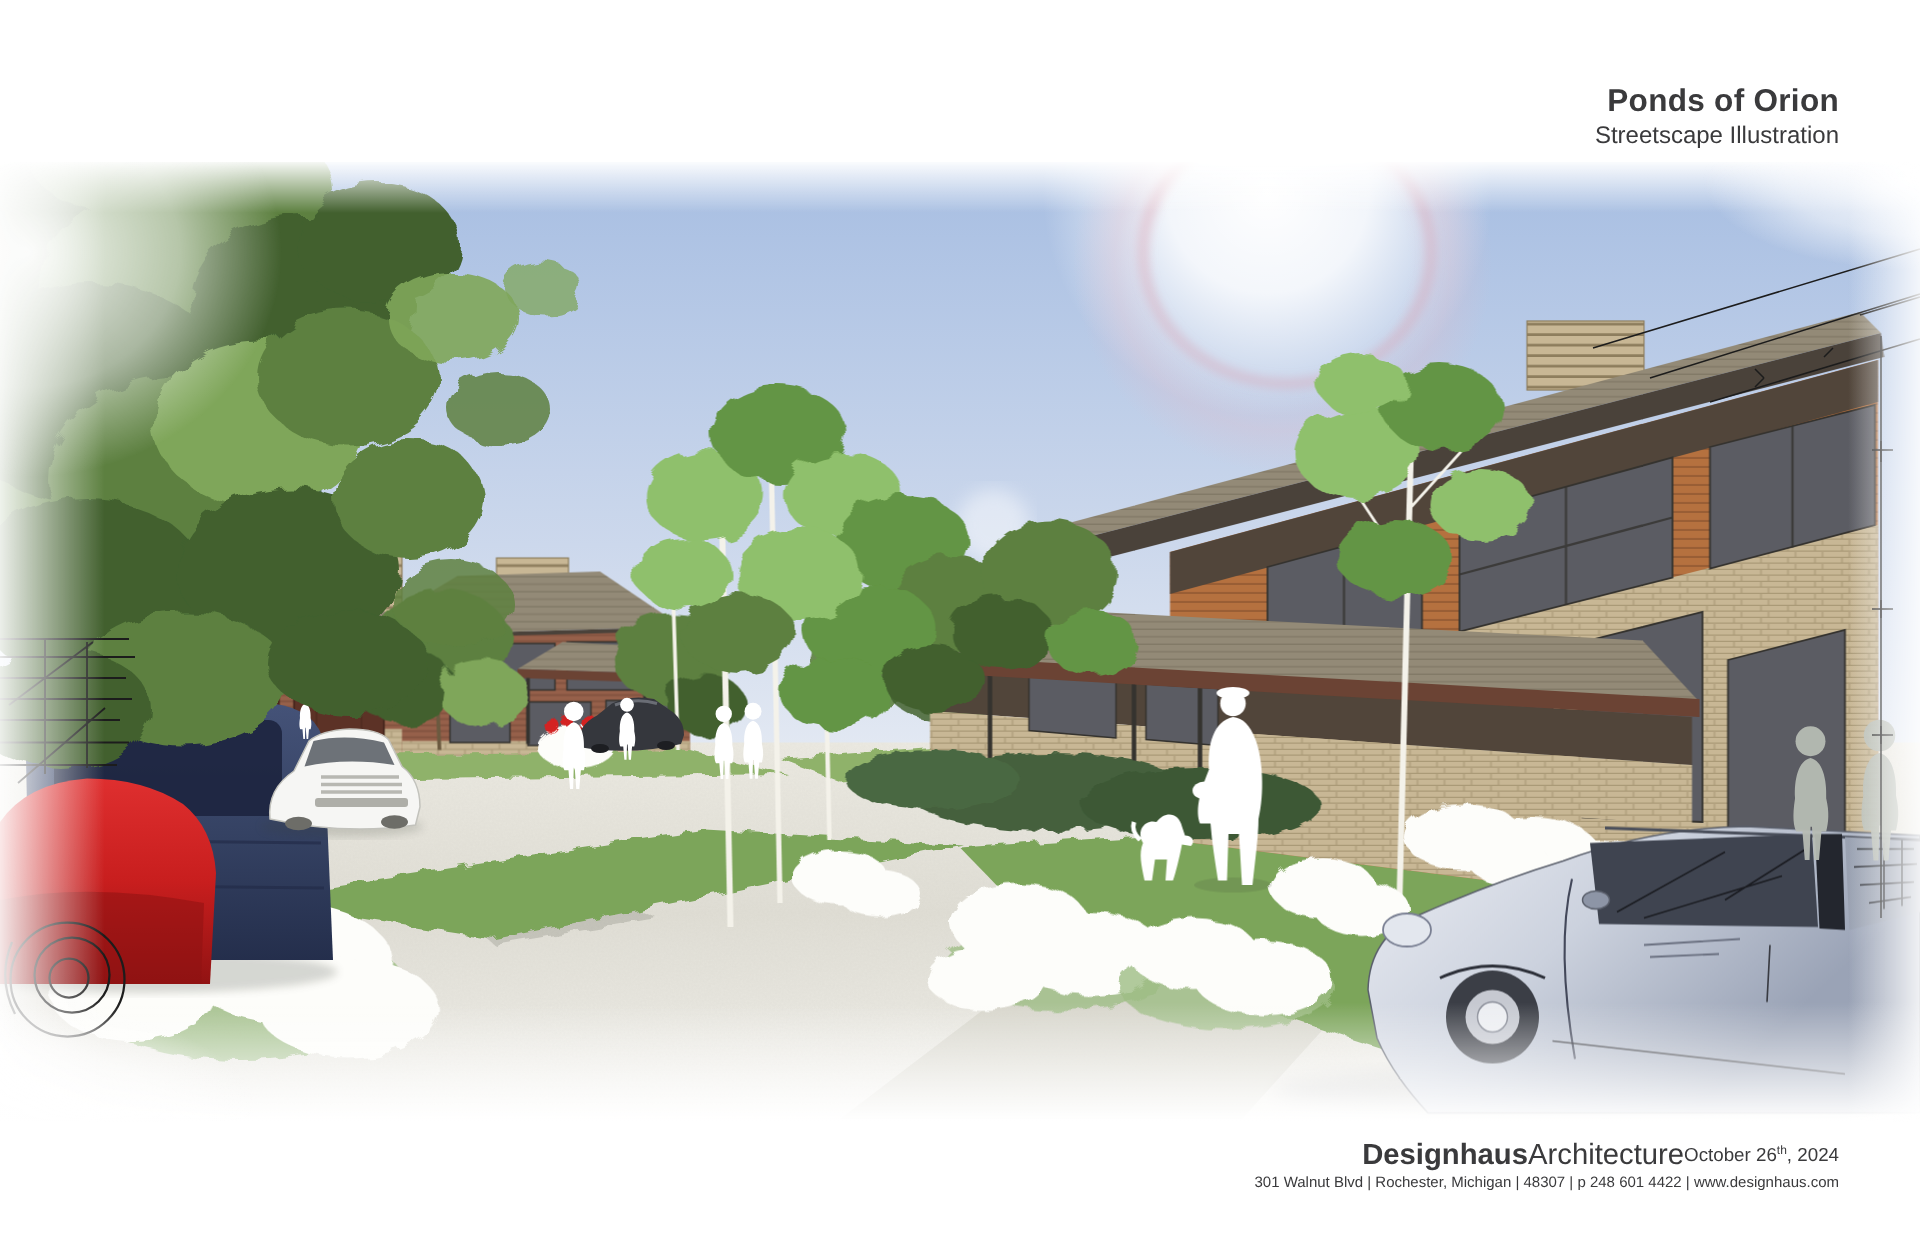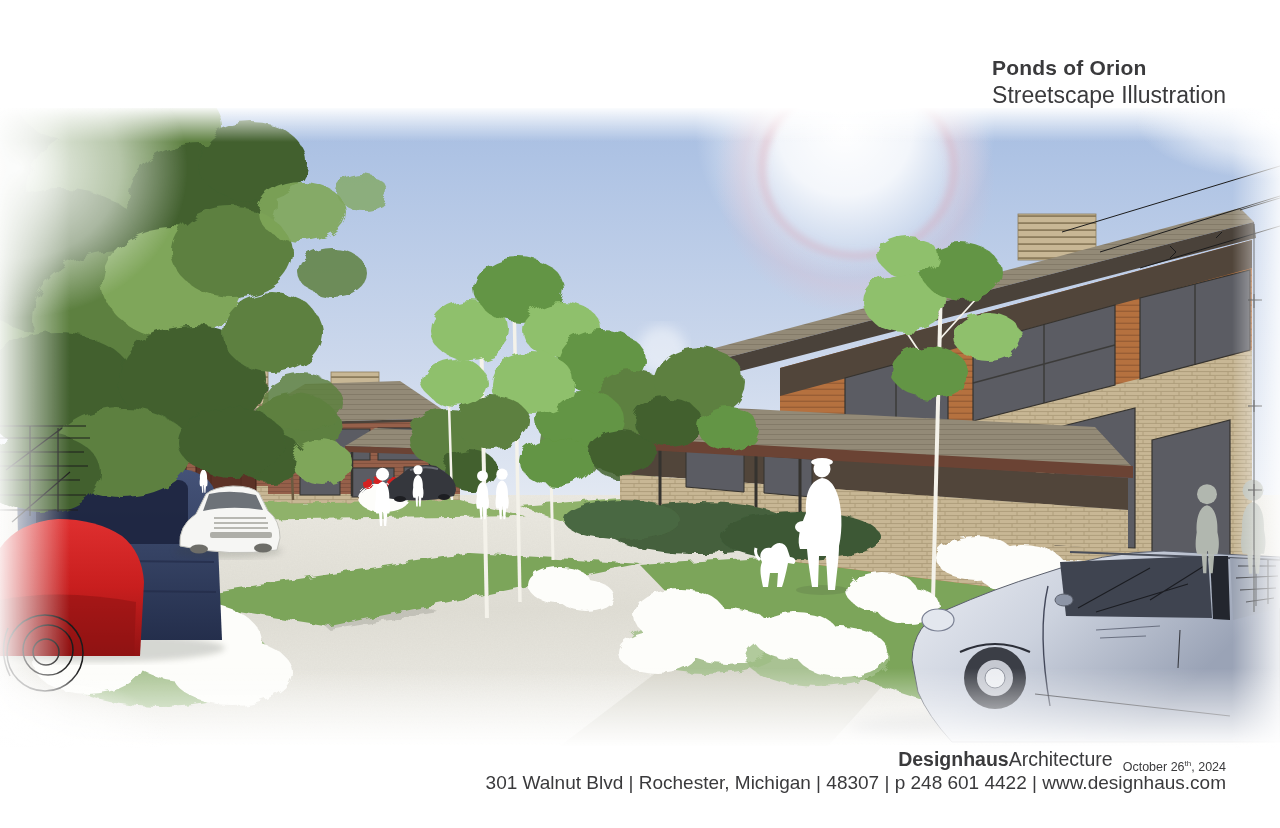--- a/index.html
+++ b/index.html
@@ -4,31 +4,31 @@
 <style>
   :root{
     --textColor:#3a3a3c;
   }
   html,body{margin:0;padding:0;background:#ffffff;}
   body{
     width:1280px;height:828px;position:relative;overflow:hidden;
     font-family:"Liberation Sans", sans-serif;color:var(--textColor,#3a3a3c);
   }
   .scene{position:absolute;left:0;top:0;width:1280px;height:828px;}
-  .title-block{position:absolute;top:54px;right:54px;line-height:1.3;}
+  .title-block{position:absolute;top:54px;right:54px;text-align:right;line-height:1.3;}
   .title-block .title{font-size:21px;font-weight:bold;letter-spacing:.2px;}
-  .title-block .subtitle{font-size:23px;font-weight:normal;}
+  .title-block .subtitle{font-size:16px;font-weight:normal;}
   .footer-block{position:absolute;right:54px;bottom:34px;text-align:right;}
-  .firm-line{display:flex;align-items:flex-end;justify-content:flex-end;gap:10px;}
+  .firm-line{display:flex;align-items:flex-start;justify-content:flex-end;gap:0;}
   .firm-name{font-size:19.5px;}
   .firm-name .bold{font-weight:bold;}
   .firm-name .light{font-weight:normal;}
   .date{font-size:12.5px;position:relative;top:3px;white-space:nowrap;}
   .date sup{font-size:8px;}
-  .address{font-size:19px;margin-top:1px;white-space:nowrap;}
+  .address{font-size:10px;margin-top:1px;white-space:nowrap;}
 </style>
 </head>
 <body>
 
 <figure class="scene" style="margin:0;" aria-label="Watercolor-style architectural streetscape rendering: two prairie-modern buildings with wood siding, tan brick and broad hip roofs, birch trees, white figures walking a dog, parked cars, a red and navy car at left, a silver sedan in the foreground fading into hand sketch lines at the edges, under a blue sky with a sun lens flare.">
 <svg width="1280" height="828" viewBox="0 0 1280 828" xmlns="http://www.w3.org/2000/svg">
   <defs>
     <linearGradient id="gSky" x1="0" y1="110" x2="0" y2="570" gradientUnits="userSpaceOnUse">
       <stop offset="0" style="stop-color:var(--skyTop,#a7bee2)"></stop>
       <stop offset="0.55" style="stop-color:var(--skyMid,#ccd8ec)"></stop>

